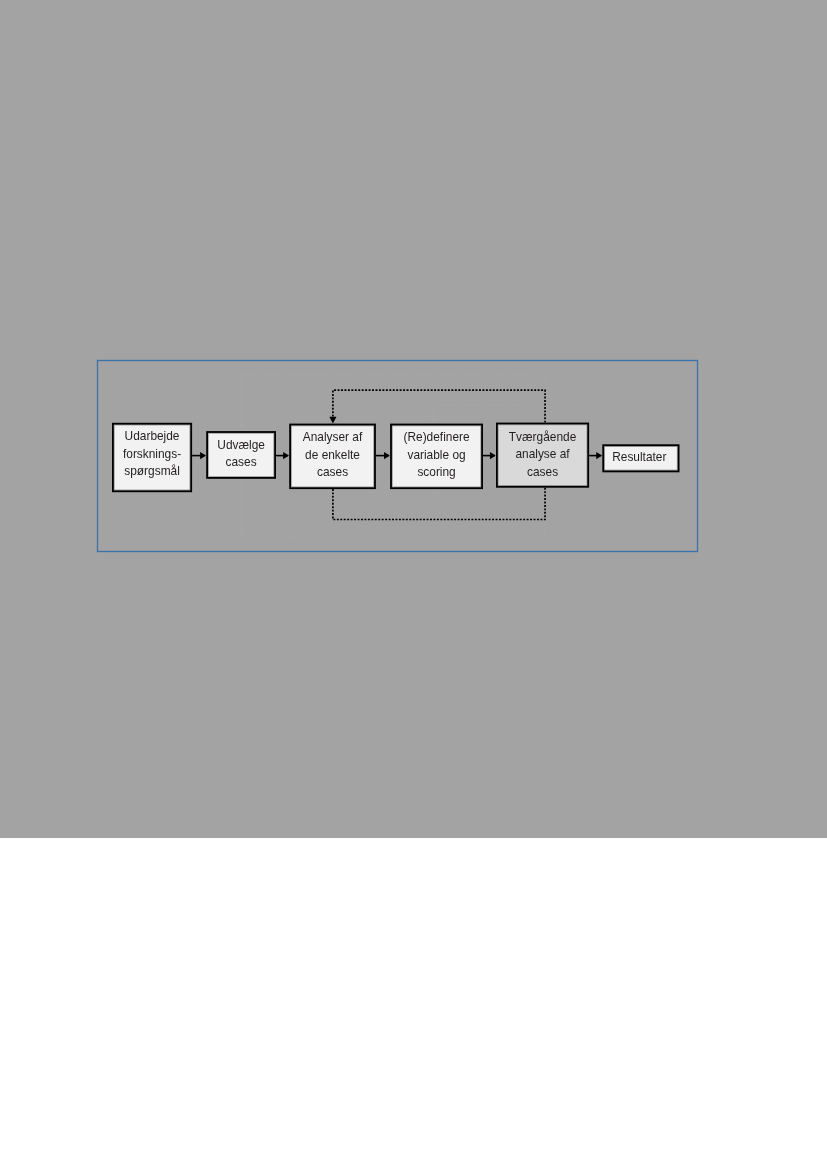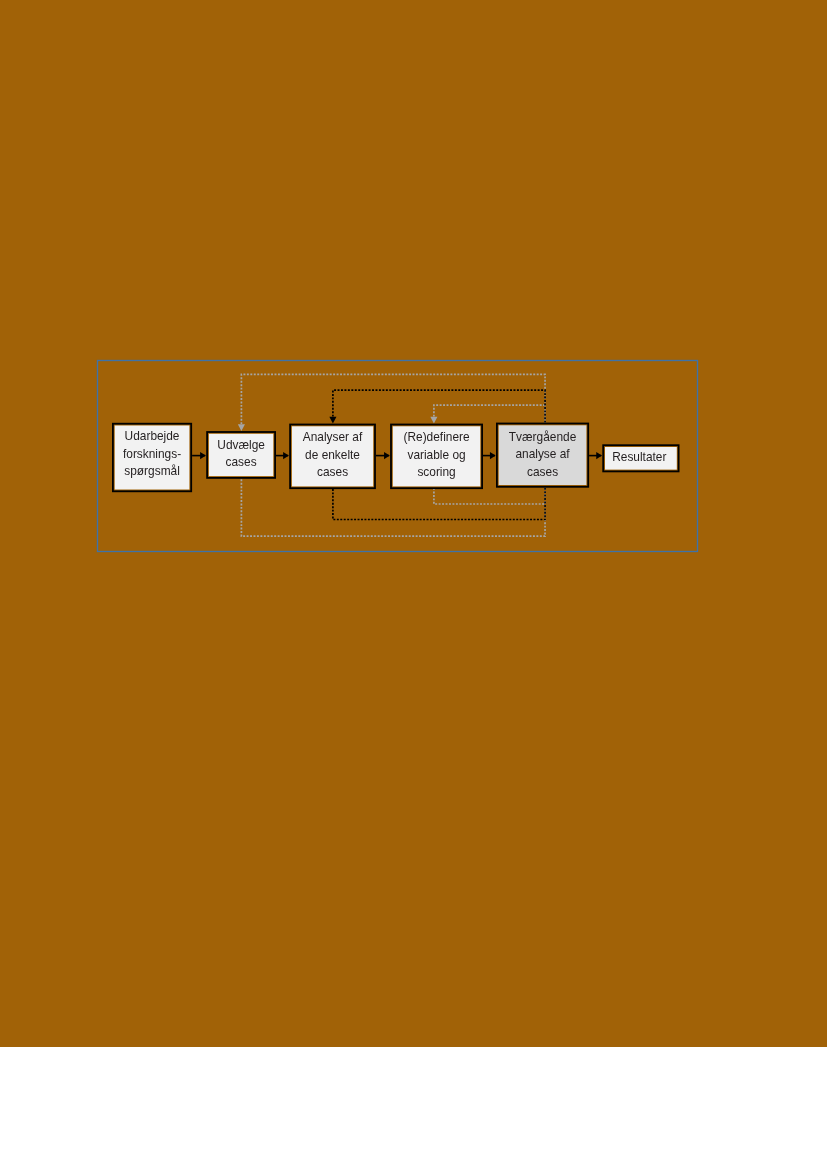--- a/index.html
+++ b/index.html
@@ -1,20 +1,20 @@
 <!DOCTYPE html>
 <html><head>
 <meta charset="utf-8">
 <title>Diagram</title>
 <style>
   html,body{margin:0;padding:0;background:#ffffff;}
   body{width:827px;height:1169px;overflow:hidden;
        font-family:"Liberation Sans",sans-serif;
        -webkit-font-smoothing:antialiased;}
-  .page{position:relative;width:827px;height:1047px;background:#a16207;text-align:center;}
+  .page{position:relative;width:827px;height:838px;background:#a3a3a3;text-align:center;}
   #diagram{position:absolute;left:0;top:0;width:827px;height:1169px;will-change:opacity;}
   .box-label{font-family:"Liberation Sans",sans-serif;font-size:11.9px;
              fill:#231f20;text-anchor:middle;}
   .box-outline{fill:none;stroke:#000000;stroke-width:1.8;}
   .box-fill{stroke:none;}
   .frame-rect{fill:none;stroke:#3e72a8;stroke-width:1.35;}
   .conn{fill:none;stroke-width:1.7;stroke-linecap:butt;stroke-dasharray:1.95 1.5;}
   .flow-line{fill:none;stroke:#000000;stroke-width:1.6;}
   .arrow{stroke:none;}
 </style>

